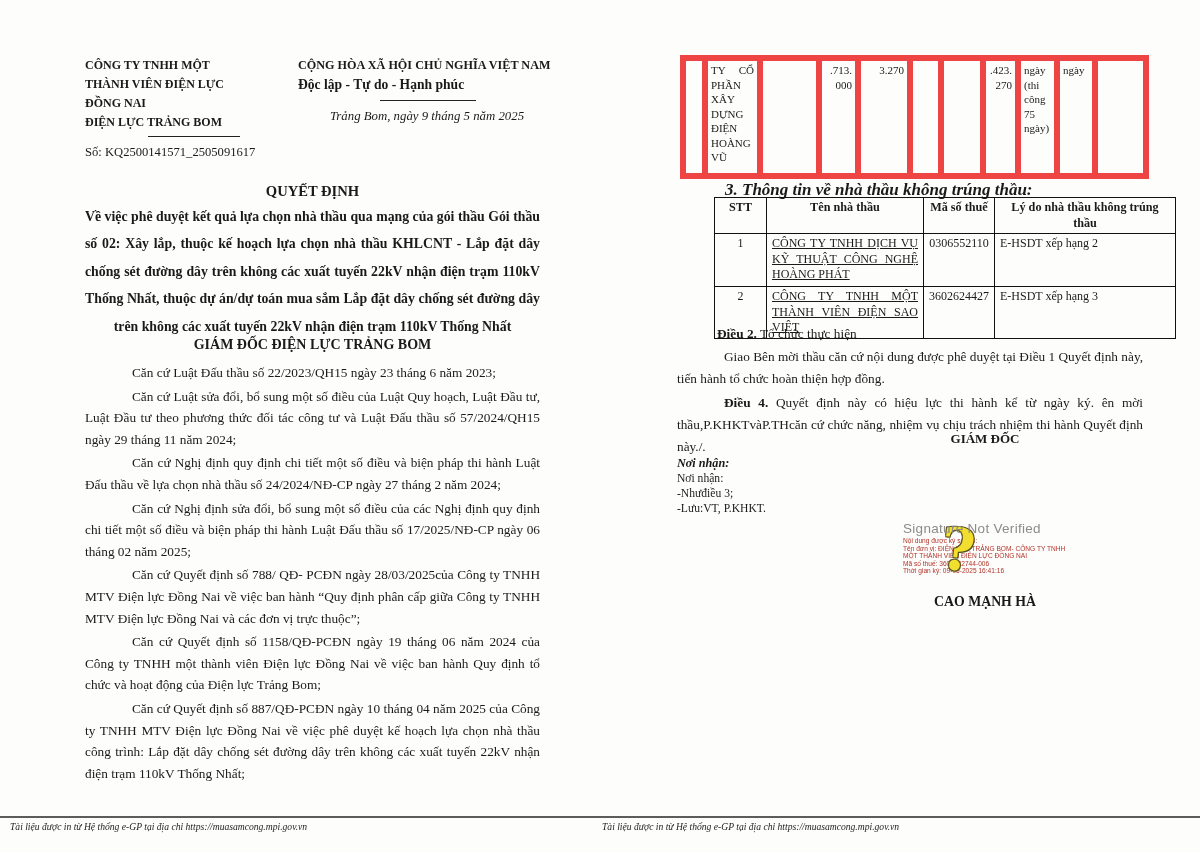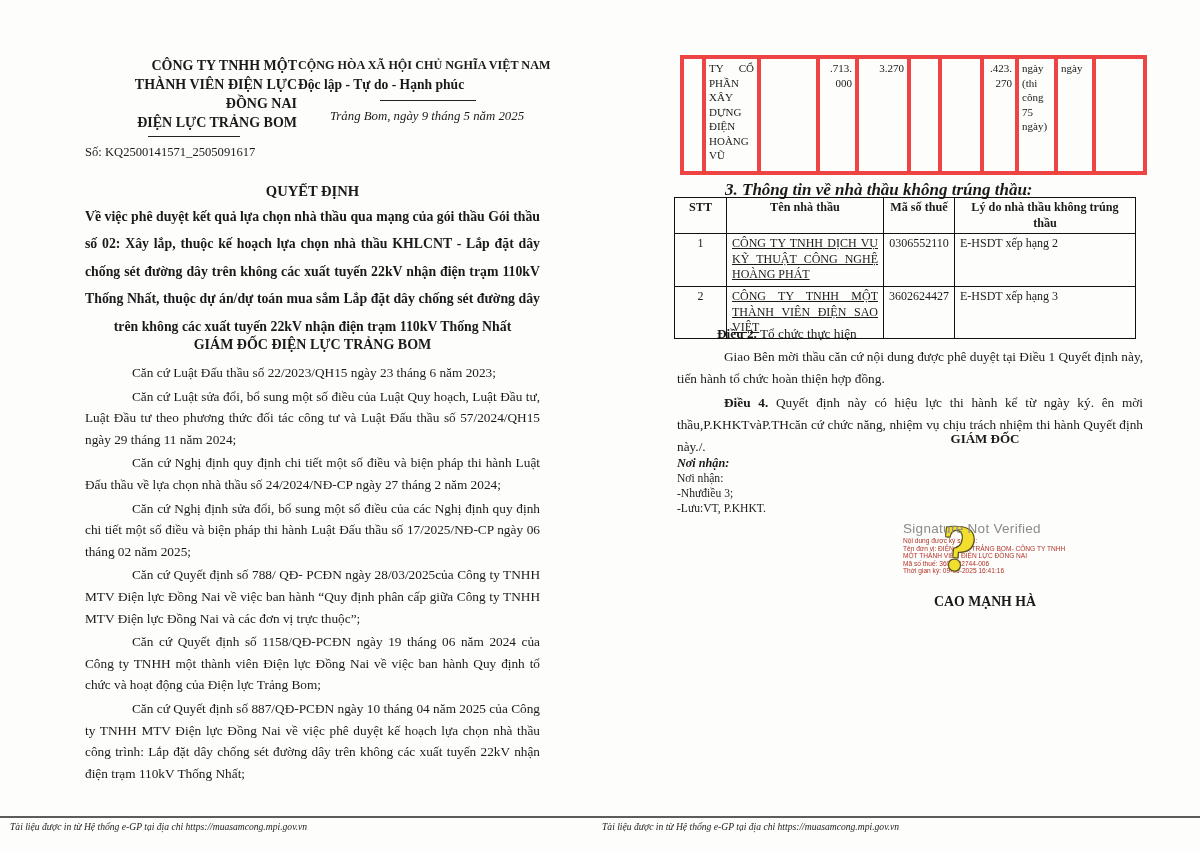--- a/index.html
+++ b/index.html
@@ -2,47 +2,47 @@
 <html><head>
 <meta charset="utf-8">
 <style>
   html,body{margin:0;padding:0;background:#ffffff;}
   #stage{position:relative;width:1200px;height:852px;background:#fdfdfc;overflow:hidden;
          font-family:"Liberation Serif","DejaVu Serif",serif;color:#1a1a1a;}
   .abs{position:absolute;}
   .b{font-weight:bold;}
 
   
-  .org-block{left:85px;top:56px;width:212px;text-align:right;font-weight:bold;
-             font-size:14px;line-height:19px;}
+  .org-block{left:85px;top:56px;width:212px;text-align:left;font-weight:bold;
+             font-size:12px;line-height:19px;}
   .org-rule{left:148px;top:136px;width:92px;border-top:1.4px solid #222;}
   .rep-block{left:298px;top:57px;width:258px;text-align:left;}
   .rep1{font-weight:bold;font-size:12.2px;line-height:17px;}
   .rep2{font-weight:bold;font-size:13.6px;line-height:21px;}
   .rep-rule{left:380px;top:100px;width:96px;border-top:1.4px solid #222;}
   .dateline{left:298px;top:109px;width:258px;text-align:center;font-style:italic;font-size:12.8px;}
   .doc-number{left:85px;top:145px;font-size:12.6px;}
   .doc-title{left:85px;top:183px;width:455px;text-align:center;font-weight:bold;font-size:14.6px;}
   .doc-subtitle{left:85px;top:203px;width:455px;font-weight:bold;font-size:13.8px;
                 line-height:27.4px;text-align:justify;text-align-last:center;}
   .authority{left:85px;top:337px;width:455px;text-align:center;font-weight:bold;font-size:14px;}
   .body-paras{left:85px;top:362px;width:455px;font-size:13.3px;line-height:21.6px;}
   .body-paras p{margin:0 0 2px 0;text-indent:47px;text-align:justify;}
 
   
   .carry-table{left:680px;top:55px;border-collapse:collapse;table-layout:fixed;
                border:2px solid #111;font-size:11px;line-height:14.5px;}
-  .carry-table td{border:4px solid #ef4444;vertical-align:top;padding:2px 3px;height:108px;
+  .carry-table td{border:6px solid #ef4444;vertical-align:top;padding:2px 3px;height:108px;
                   overflow:hidden;margin-top:12px;}
   .carry-table td:nth-child(2){text-align:justify;}
   .carry-table td:nth-child(4),
   .carry-table td:nth-child(5),
   .carry-table td:nth-child(8){text-align:right;}
   .sec3-heading{left:725px;top:180px;font-weight:bold;font-style:italic;font-size:17px;}
-  .losers-table{left:674px;top:197px;border-collapse:collapse;table-layout:fixed;
+  .losers-table{left:714px;top:197px;border-collapse:collapse;table-layout:fixed;
                 border:1.6px solid #111;font-size:12px;line-height:15.5px;}
   .losers-table th,.losers-table td{border:1px solid #111;vertical-align:top;padding:2px 5px;overflow:hidden;}
   .losers-table th{font-weight:bold;text-align:center;font-size:12.2px;height:18px;}
   .losers-table td.stt{text-align:center;}
   .losers-table td.name{text-align:justify;text-decoration:underline;}
   .losers-table td.tax{text-align:center;}
   .losers-table tr.r1 td{height:48px;}
   .losers-table tr.r2 td{height:46px;}
   .dieu-head{left:677px;top:326px;width:466px;font-size:13.3px;text-indent:40px;}
   .dieu2-para{left:677px;top:346px;width:466px;font-size:13.3px;line-height:21.8px;

